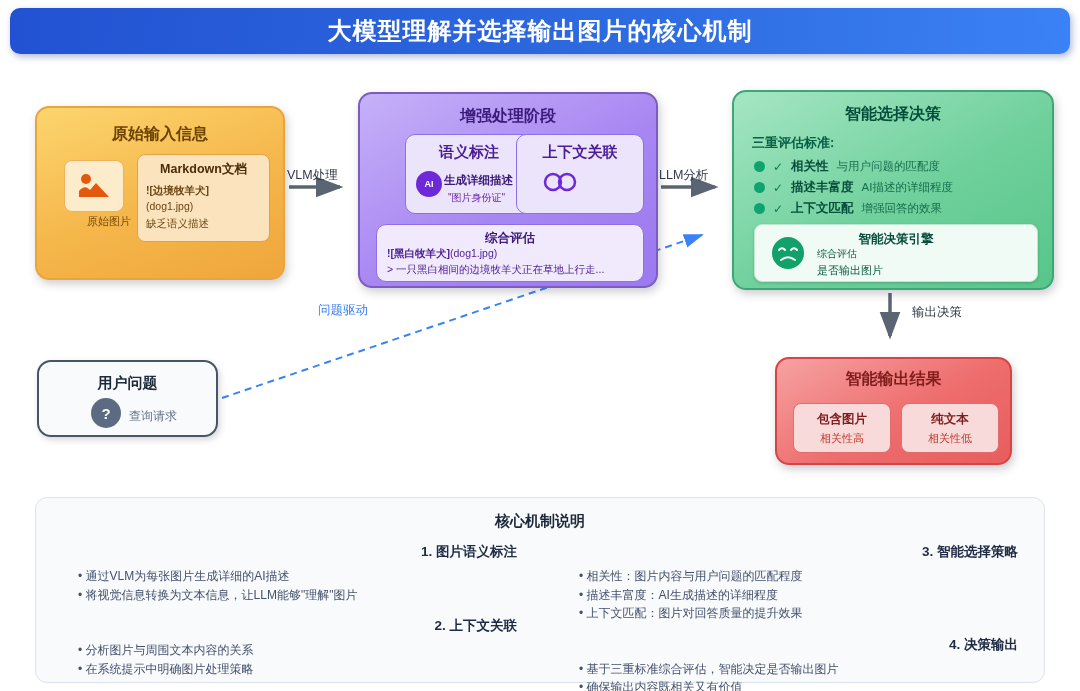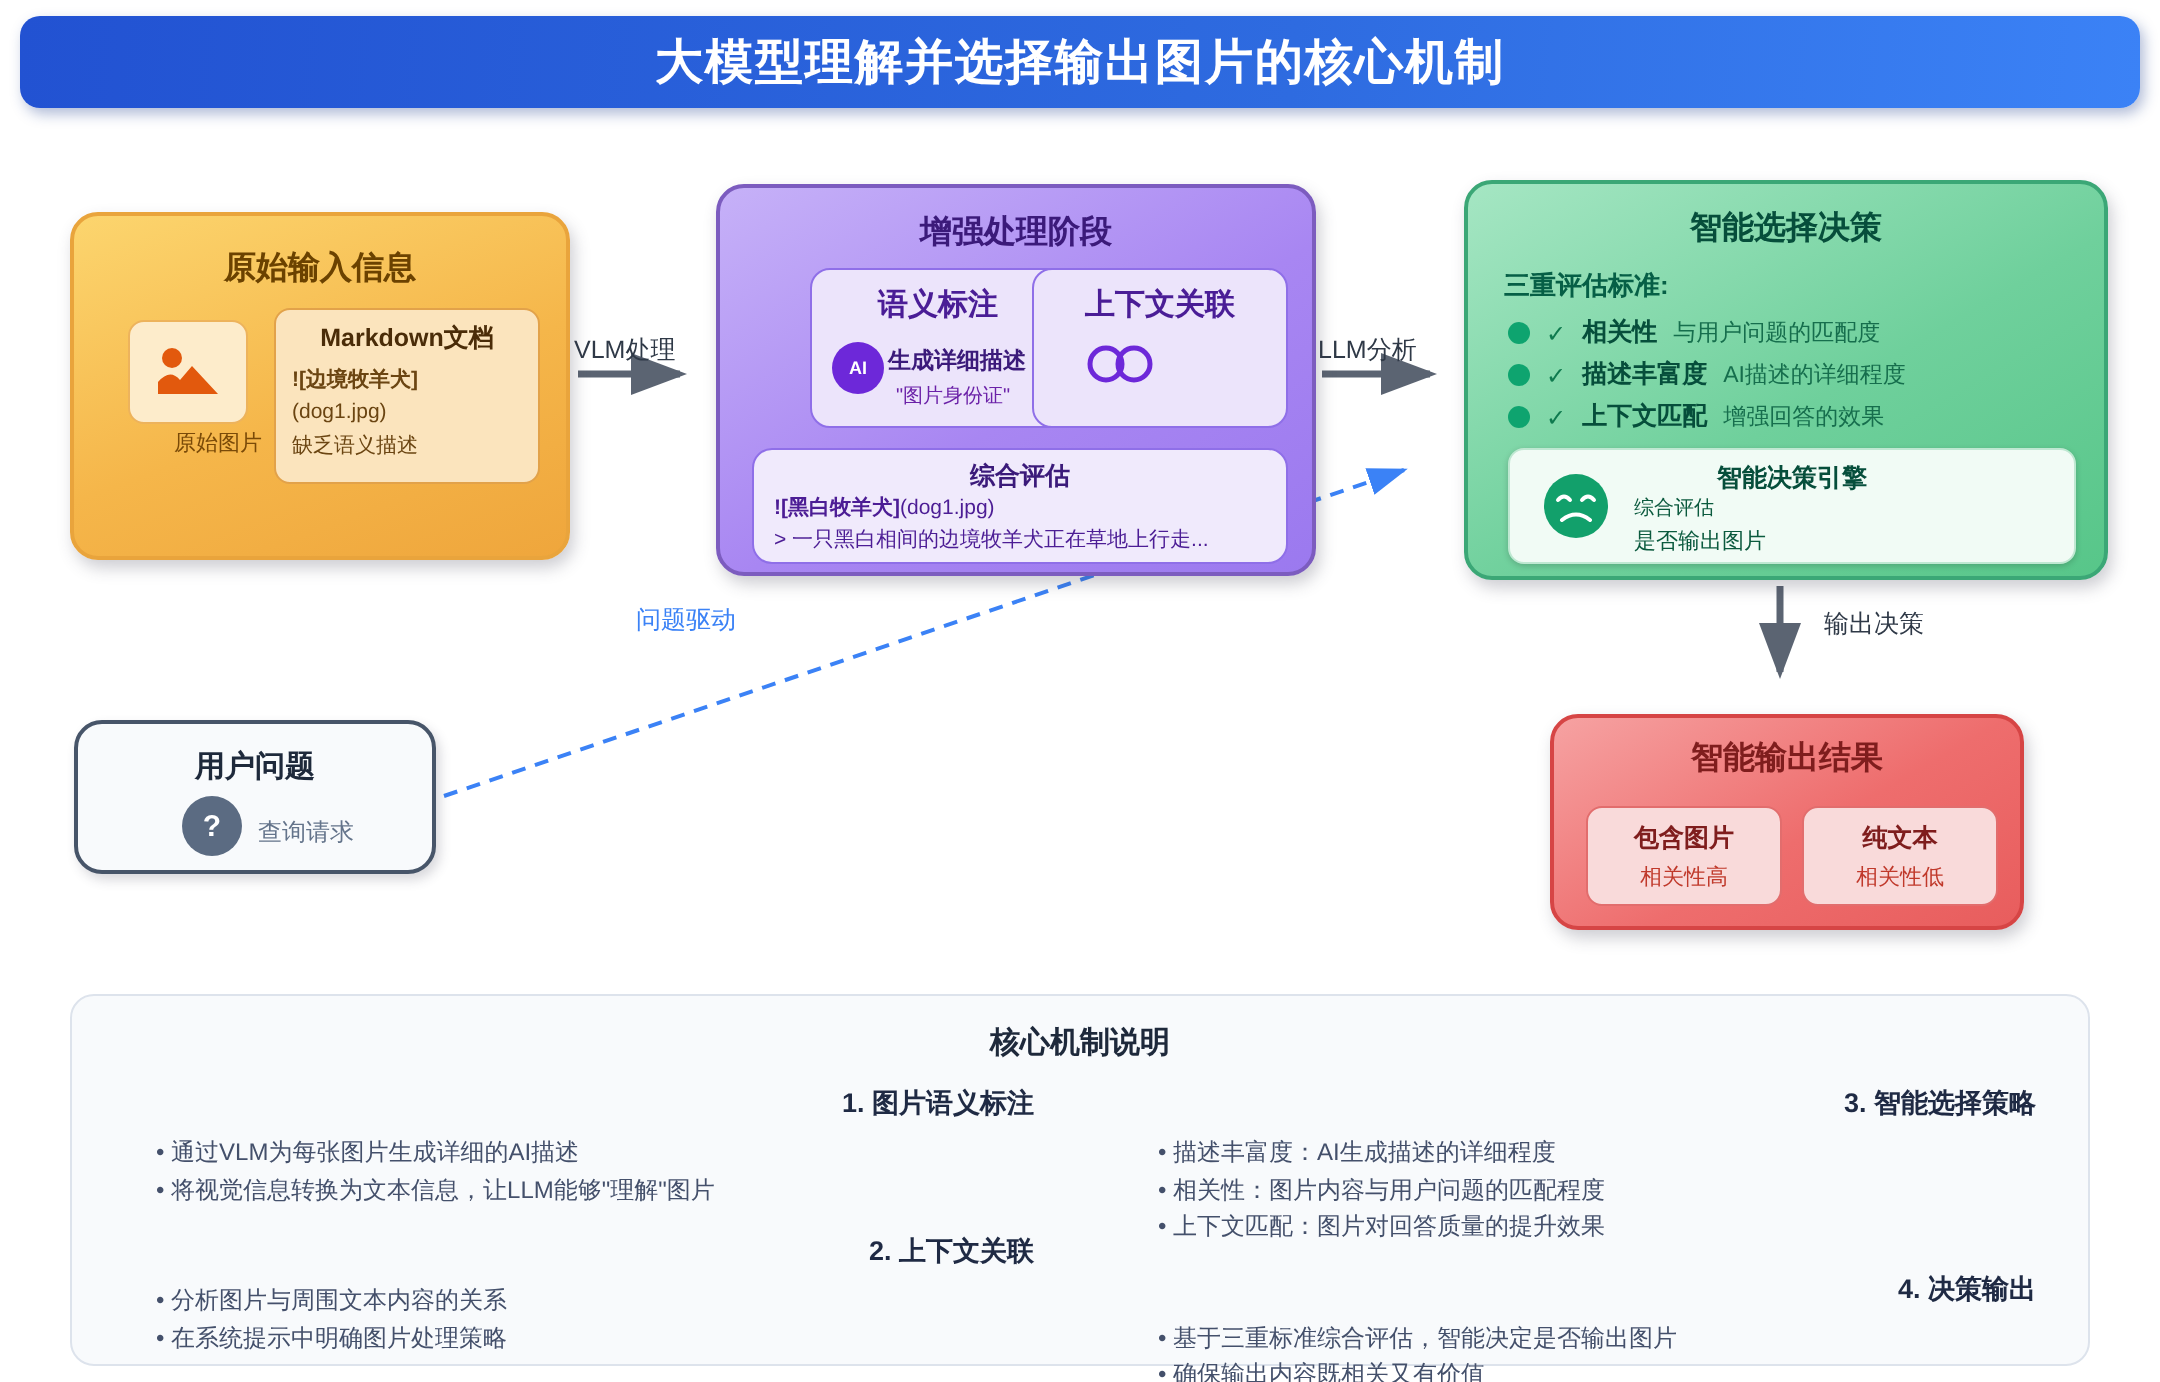--- a/index.html
+++ b/index.html
@@ -238,22 +238,22 @@
         </div>
         <div class="note-section">
           <div class="note-title">2. 上下文关联</div>
           <div class="note-bullet">分析图片与周围文本内容的关系</div>
           <div class="note-bullet">在系统提示中明确图片处理策略</div>
         </div>
       </div>
       <div class="notes-col">
         <div class="note-section">
           <div class="note-title">3. 智能选择策略</div>
+          <div class="note-bullet">相关性：图片内容与用户问题的匹配程度</div>
           <div class="note-bullet">描述丰富度：AI生成描述的详细程度</div>
-          <div class="note-bullet">相关性：图片内容与用户问题的匹配程度</div>
           <div class="note-bullet">上下文匹配：图片对回答质量的提升效果</div>
         </div>
         <div class="note-section">
           <div class="note-title">4. 决策输出</div>
           <div class="note-bullet">基于三重标准综合评估，智能决定是否输出图片</div>
           <div class="note-bullet">确保输出内容既相关又有价值</div>
         </div>
       </div>
     </div>
   </div>

